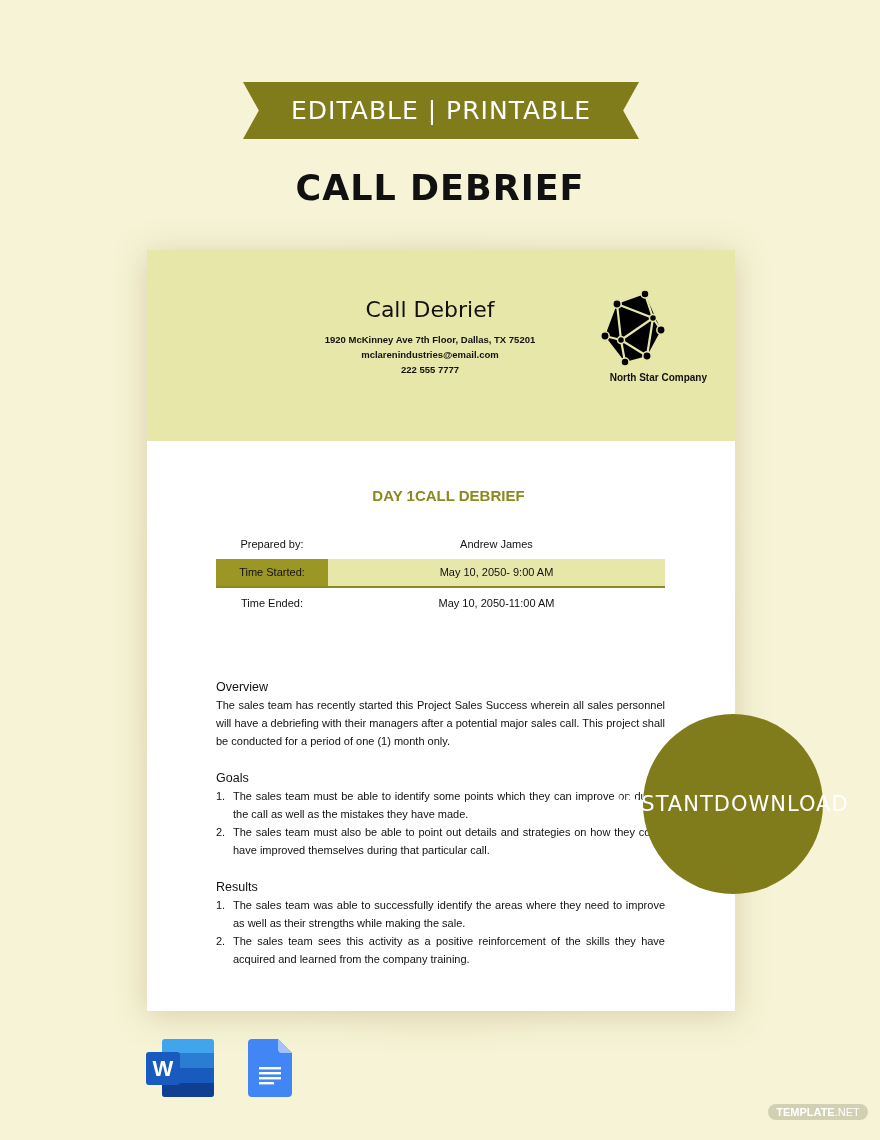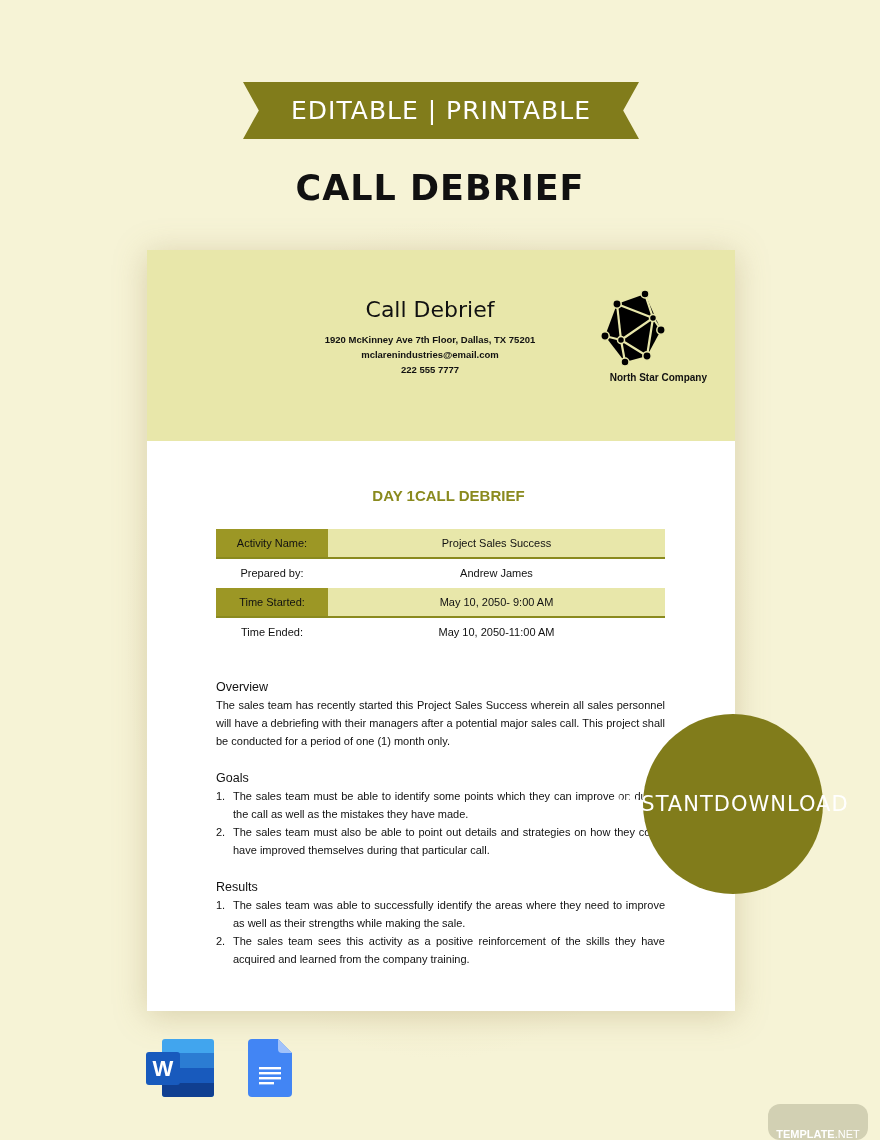--- a/index.html
+++ b/index.html
@@ -80,23 +80,23 @@
   .badge-circle {
     position: absolute; left: 643px; top: 714px; width: 180px; height: 180px;
     border-radius: 50%; background: #817c1b;
     display: flex; flex-direction: row; align-items: center; justify-content: center;
     color: #fff; font-size: 21px; letter-spacing: 1px; line-height: 26px;
     font-family: "DejaVu Sans", sans-serif;
   }
   .icon-word { position: absolute; left: 146px; top: 1039px; width: 68px; height: 58px; }
   .icon-gdocs { position: absolute; left: 248px; top: 1039px; width: 44px; height: 58px; }
   .template-badge {
-    position: absolute; left: 768px; top: 1104px; width: 100px; height: 36px;
+    position: absolute; left: 768px; top: 1104px; width: 100px; height: 16px;
     border-radius: 12px; background: #d2d0b3; color: #fff;
-    font-size: 11px; display: flex; align-items: flex-end; justify-content: center;
+    font-size: 11px; display: flex; align-items: center; justify-content: center;
   }
   .template-badge b { font-weight: 700; }
 </style>
 </head>
 <body>
 
 <div class="bg-glow"></div>
 
 <div class="ribbon">
   <span>EDITABLE | PRINTABLE</span>
@@ -135,24 +135,20 @@
         <circle cx="54" cy="28" r="3.5"></circle>
         <circle cx="22" cy="50" r="3.5"></circle>
       </g>
     </svg>
     <div class="company">North Star Company</div>
   </div>
 
   <div class="section-title">DAY 1CALL DEBRIEF</div>
 
   <div class="info-table">
-    <div class="info-row shaded">
-      <div class="lbl">Activity Name:</div>
-      <div class="val">Project Sales Success</div>
-    </div>
     <div class="info-row">
       <div class="lbl">Prepared by:</div>
       <div class="val">Andrew James</div>
     </div>
     <div class="info-row shaded">
       <div class="lbl">Time Started:</div>
       <div class="val">May 10, 2050- 9:00 AM</div>
     </div>
     <div class="info-row">
       <div class="lbl">Time Ended:</div>

